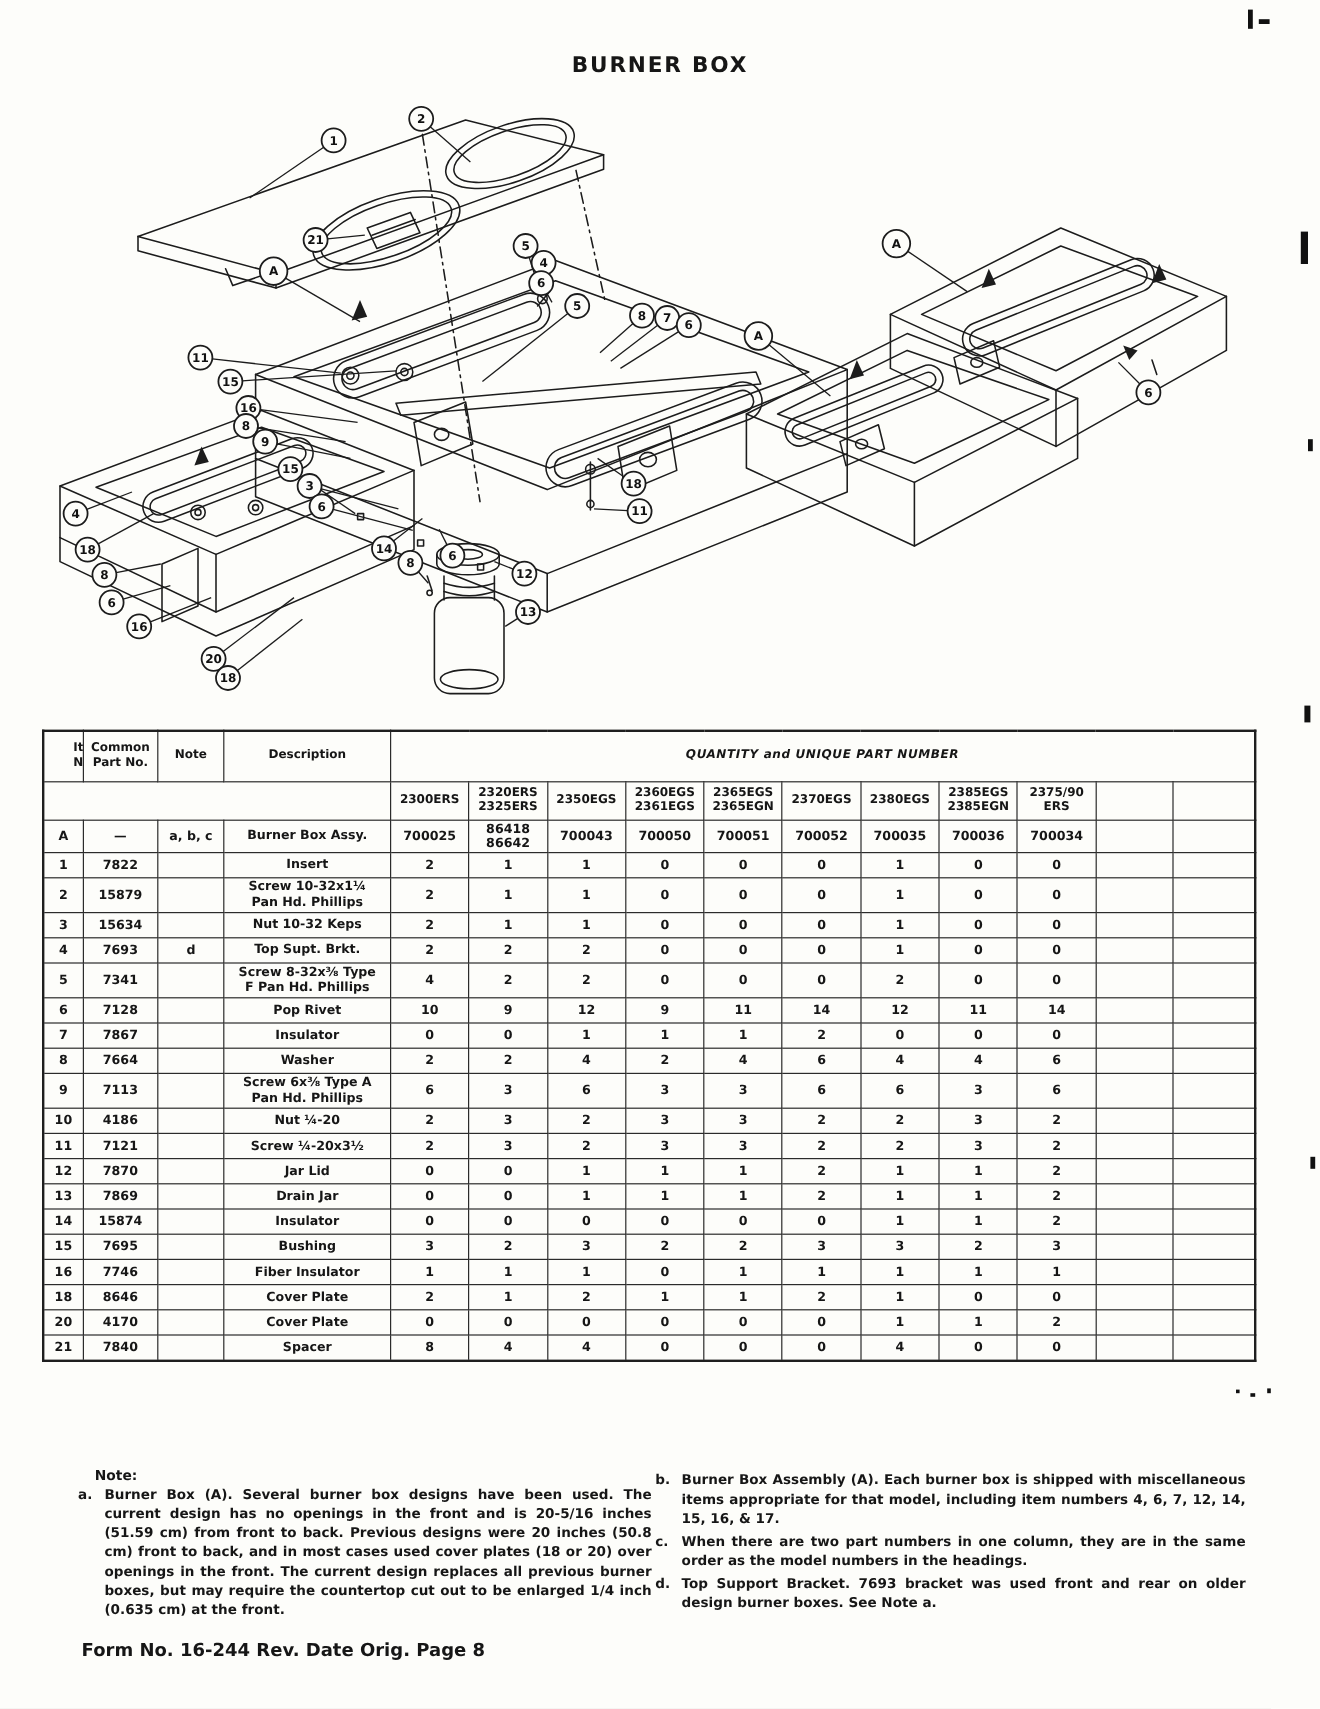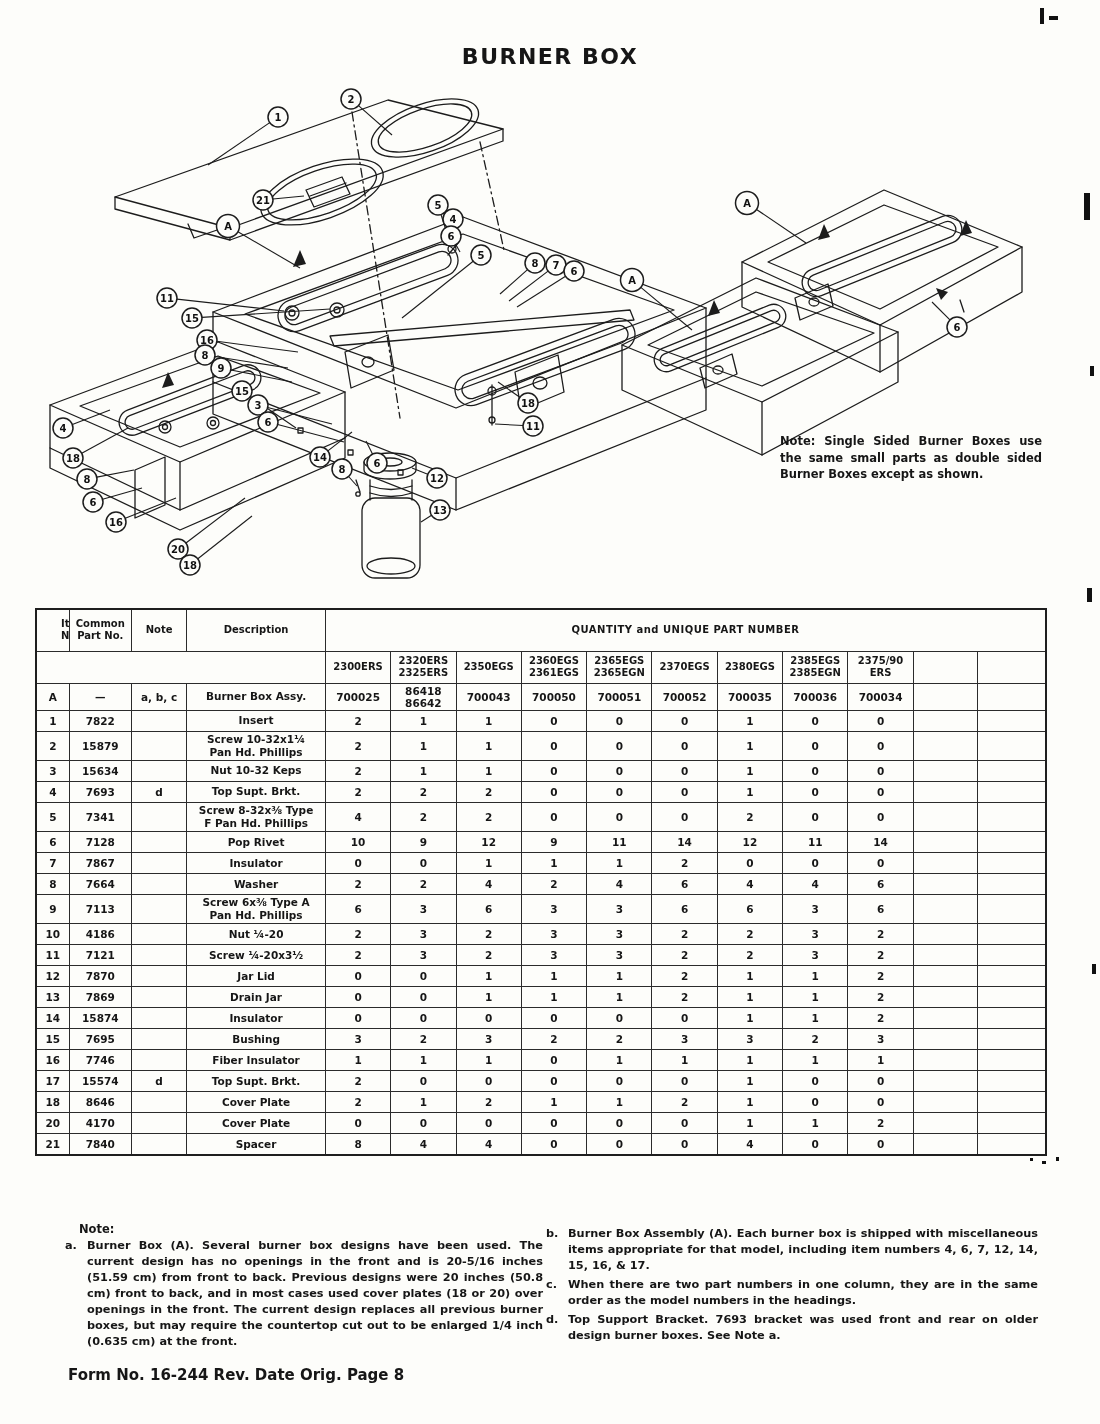--- a/index.html
+++ b/index.html
@@ -1,38 +1,38 @@
 <!DOCTYPE html>
 <html><head>
 <meta charset="utf-8">
 <style>
   html,body{margin:0;padding:0;background:#e8e8e4;}
   .page{position:relative;width:1100px;height:1424px;background:#fdfdfa;margin:0 auto;
         font-family:"DejaVu Sans","Liberation Sans",sans-serif;color:#161616;overflow:hidden;}
   .page-title{position:absolute;top:44px;left:0;width:100%;text-align:center;
-        font-size:22px;font-weight:bold;letter-spacing:1.5px;margin:0;}
+        font-size:18px;font-weight:bold;letter-spacing:1.5px;margin:0;}
   
   .diagram{position:absolute;left:0;top:85px;width:1100px;height:518px;}
   .diagram svg{display:block;}
   .art{stroke:#1c1c1c;stroke-width:1.3;fill:none;stroke-linejoin:round;stroke-linecap:round;}
   .art .fill{fill:#1c1c1c;stroke:none;}
   .dash{stroke-dasharray:9 4 2 4;}
   .callout line{stroke:#1c1c1c;stroke-width:1.1;}
   .callout circle{fill:#fdfdfa;stroke:#1c1c1c;stroke-width:1.5;}
   .callout text{font:bold 10px "DejaVu Sans",sans-serif;fill:#111;text-anchor:middle;}
   .diagram-note{position:absolute;left:780px;top:348px;width:262px;
         font-size:11.5px;font-weight:bold;line-height:1.45;text-align:justify;}
   
   table.parts{position:absolute;left:35px;top:608px;width:1012px;border-collapse:collapse;
         table-layout:fixed;border:2px solid #1e1e1e;}
   table.parts th,table.parts td{border:1px solid #2b2b2b;padding:1px 3px;
         font-size:10.5px;font-weight:bold;text-align:center;vertical-align:middle;
         overflow:hidden;}
   table.parts th{font-size:10px;line-height:1.25;}
-  th.qty-head{font-size:11px;letter-spacing:.5px;}
+  th.qty-head{font-size:11px;letter-spacing:.5px;font-style:italic;}
   th.model{white-space:pre-line;font-size:9.5px;}
   td.desc{text-align:left;white-space:pre-line;padding-left:6px;line-height:1.25;}
   td.val{white-space:pre-line;line-height:1.15;}
   tbody tr{height:21px;}
   tr.assy{height:27px;}
   
   .notes-left{position:absolute;left:65px;top:1222px;width:478px;}
   .notes-right{position:absolute;left:546px;top:1226px;width:492px;}
   .note-label{font-size:11.5px;font-weight:bold;margin:0 0 2px 14px;}
   .note-item{display:flex;font-size:11.3px;font-weight:bold;line-height:1.42;margin-bottom:3px;}
@@ -340,21 +340,20 @@
             <circle cx="632" cy="280" r="11.5"></circle>
             <text x="632" y="283.5">A</text>
           </g>
           <g class="callout">
             <line x1="949.9289321881346" y1="319.9289321881345" x2="932" y2="302"></line>
             <circle cx="957" cy="327" r="10"></circle>
             <text x="957" y="330.5">6</text>
           </g>
         </g>
     </svg>
-    <div class="diagram-note"><span>Note:</span> <span style="font-weight:bold;">Single Sided Burner Boxes use the same small parts as double sided Burner Boxes except as shown.</span></div>
   </div>
 
   <table class="parts">
     <colgroup>
       <col style="width:33px">
         <col style="width:62px">
         <col style="width:55px">
         <col style="width:138px">
       <col style="width:65px">
         <col style="width:65px">
@@ -686,37 +685,20 @@
           <td class="val">0</td>
           <td class="val">1</td>
           <td class="val">1</td>
           <td class="val">1</td>
           <td class="val">1</td>
           <td class="val">1</td>
           <td class="val"></td>
           <td class="val"></td>
         </tr>
         <tr>
-          <td class="val">17</td>
-          <td class="val">15574</td>
-          <td class="val">d</td>
-          <td class="desc">Top Supt. Brkt.</td>
-          <td class="val">2</td>
-          <td class="val">0</td>
-          <td class="val">0</td>
-          <td class="val">0</td>
-          <td class="val">0</td>
-          <td class="val">0</td>
-          <td class="val">1</td>
-          <td class="val">0</td>
-          <td class="val">0</td>
-          <td class="val"></td>
-          <td class="val"></td>
-        </tr>
-        <tr>
           <td class="val">18</td>
           <td class="val">8646</td>
           <td class="val"></td>
           <td class="desc">Cover Plate</td>
           <td class="val">2</td>
           <td class="val">1</td>
           <td class="val">2</td>
           <td class="val">1</td>
           <td class="val">1</td>
           <td class="val">2</td>

